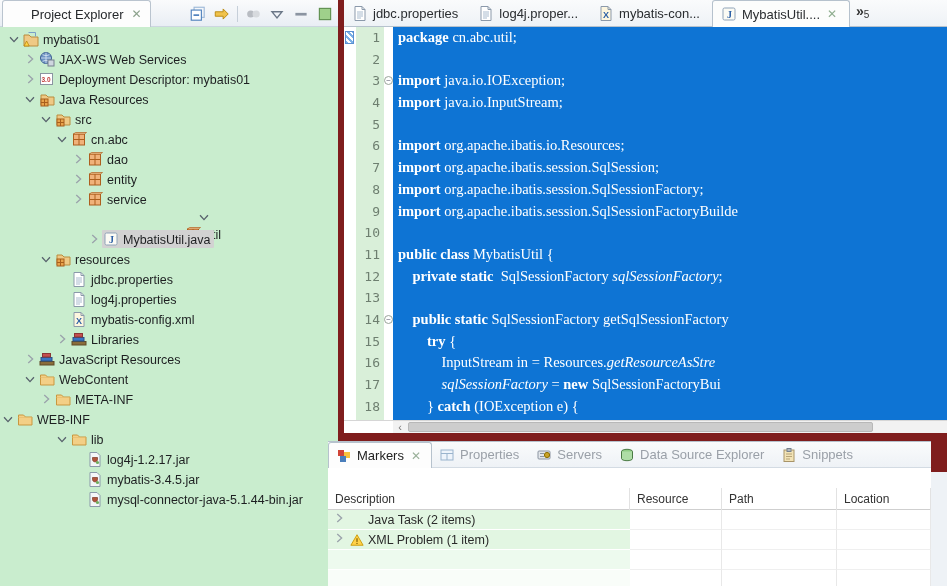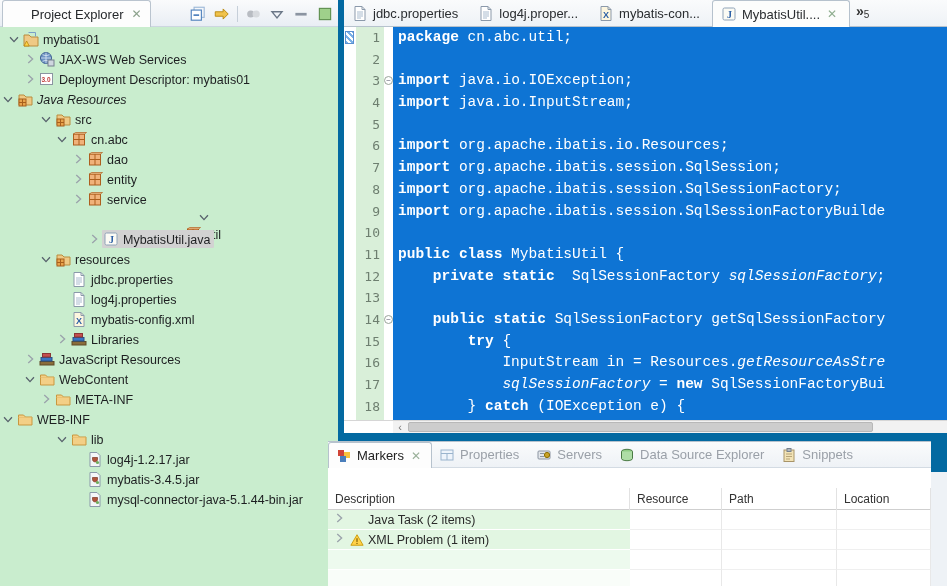--- a/index.html
+++ b/index.html
@@ -1,18 +1,18 @@
 <!DOCTYPE html>
 <html><head>
 <meta charset="utf-8">
 <style>
   * { margin:0; padding:0; box-sizing:border-box; }
   html,body { width:947px; height:586px; overflow:hidden;
     font-family:"Liberation Sans", sans-serif; background:#eef2f6; }
-  #window { position:relative; width:947px; height:472px; background:#0369a1; }
+  #window { position:relative; width:947px; height:472px; background:#7f1d1d; }
 
   
   #explorer { position:absolute; left:0; top:0; width:338px; height:586px; }
   .view-tabbar { position:relative; height:27px;
     background:linear-gradient(#fafbfc,#e9eef4); border-bottom:1px solid #cdd6e0; }
   .vtab { position:absolute; left:2px; top:0; height:27px; display:flex; align-items:center;
     gap:5px; padding:0 8px 0 7px; background:#fdfdfd; border:1px solid #bac4cf; border-bottom:none;
     border-radius:3px 3px 0 0; font-size:13px; color:#26292c; }
   .vtab .close { color:#8aa08a; font-size:12px; margin-left:3px; cursor:pointer; }
   .view-tools { position:absolute; right:4px; top:0; height:27px; display:flex; align-items:center; gap:6px; }
@@ -38,21 +38,21 @@
   .ed-overflow sub { font-size:10px; font-weight:normal; margin-top:6px; }
   .ed-body { position:absolute; left:0; right:0; top:27px; bottom:13px; background:#0e74d4; display:flex; overflow:hidden; }
   .ruler-ann { width:12px; background:#ffffff; position:relative; flex:0 0 12px; }
   .hatch { position:absolute; left:1px; top:4px; width:9px; height:13px; border:1px solid #5a8fd0;
     background:repeating-linear-gradient(45deg,#7ab0e8 0 2px,#ffffff 2px 4px); }
   .ruler-num { width:28px; flex:0 0 28px; background:#d9efd9; color:#6e7f70;
     font-family:"DejaVu Sans Mono", monospace; font-size:13px; text-align:right; padding-right:4px; }
   .ruler-fold { width:9px; flex:0 0 9px; background:#ffffff; position:relative; }
   .foldmark { position:absolute; left:0px; width:9px; height:9px; border:1px solid #9aa59a; border-radius:50%;
     background:#fff; color:#667; font-size:8px; line-height:7px; text-align:center; }
-  .code { flex:1; color:#ffffff; font-family:Liberation Mono, monospace; font-size:14.5px;
+  .code { flex:1; color:#ffffff; font-family:Liberation Serif, serif; font-size:14.5px;
     padding-left:5px; white-space:pre; overflow:hidden; }
   .ln, .cl { height:21.7px; line-height:21.7px; }
   .cl .k { font-weight:bold; }
   .cl .i { font-style:italic; }
   .hscroll { position:absolute; left:0; right:0; bottom:0; height:13px; background:#f2f2f2; border-top:1px solid #d6d6d6; }
   .harrow { position:absolute; left:49px; top:0; width:14px; height:12px; color:#777; font-size:11px; line-height:12px; text-align:center; cursor:pointer; }
   .hthumb { position:absolute; left:64px; top:1px; width:465px; height:10px; background:#cdcdcd; border:1px solid #b8b8b8; border-radius:2px; cursor:grab; }
   .hcorner { position:absolute; left:0; top:0; width:49px; height:12px; background:#ffffff; }
 
   
@@ -171,21 +171,21 @@
           <span class="rowc">
             <span class="ticon">
               <svg viewBox="0 0 16 16">
                 <rect x="1.5" y="2.5" width="12" height="11" fill="#fff" stroke="#8b94a1"></rect>
                 <text x="2.5" y="11" font-size="6.5" font-weight="bold" fill="#c23b3b" font-family="sans-serif">3.0</text>
               </svg>
             </span>
             <span>Deployment Descriptor: mybatis01</span>
           </span>
         </div>
-        <div class="trow" style=" font-style: italic;">
+        <div class="trow" style="padding-left: 22px;">
           <span class="chev g-chev">
             <svg viewBox="0 0 16 16">
               <path d="M3.5 6l4.5 5 4.5-5" fill="none" stroke="#57616c" stroke-width="1.5"></path>
             </svg>
           </span>
           <span class="rowc">
             <span class="ticon">
               <svg viewBox="0 0 16 16">
                 <path d="M2 4h5l2 2h6v8H2z" fill="#efc985" stroke="#b98c3e"></path>
                 <rect x="2" y="8" width="7" height="7" fill="#e8a44c" stroke="#a85f1c"></rect>

